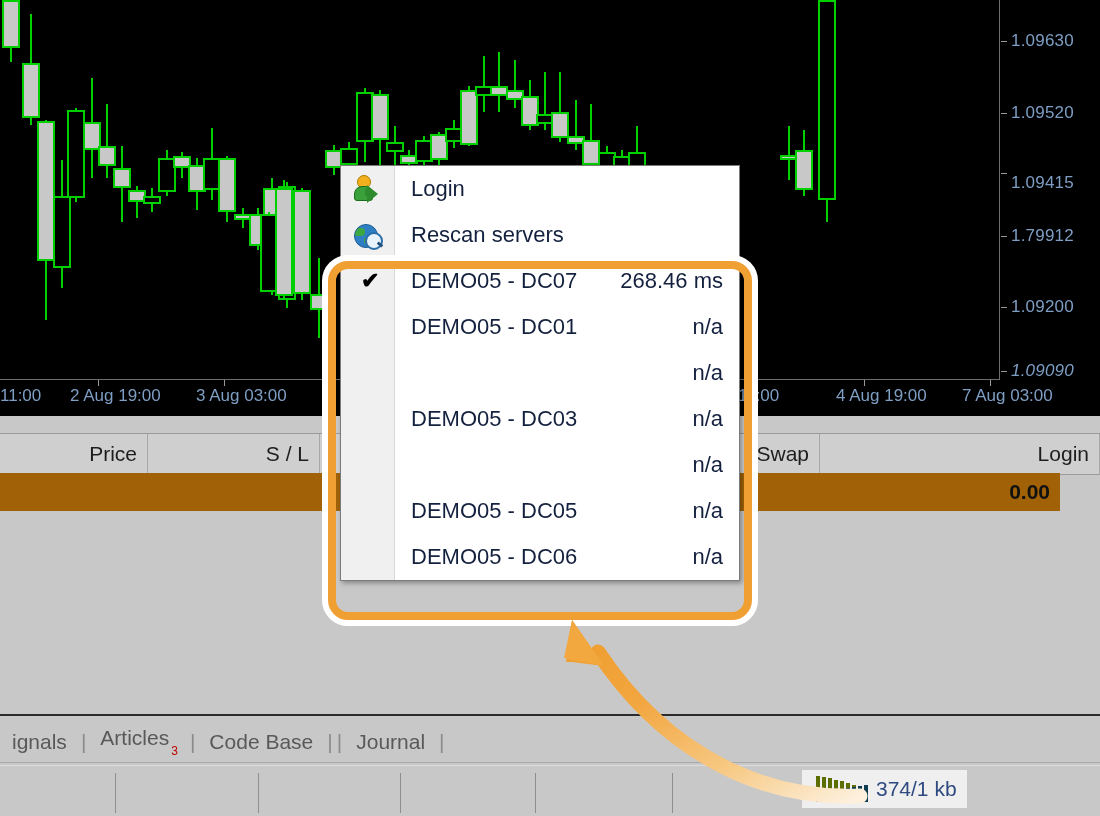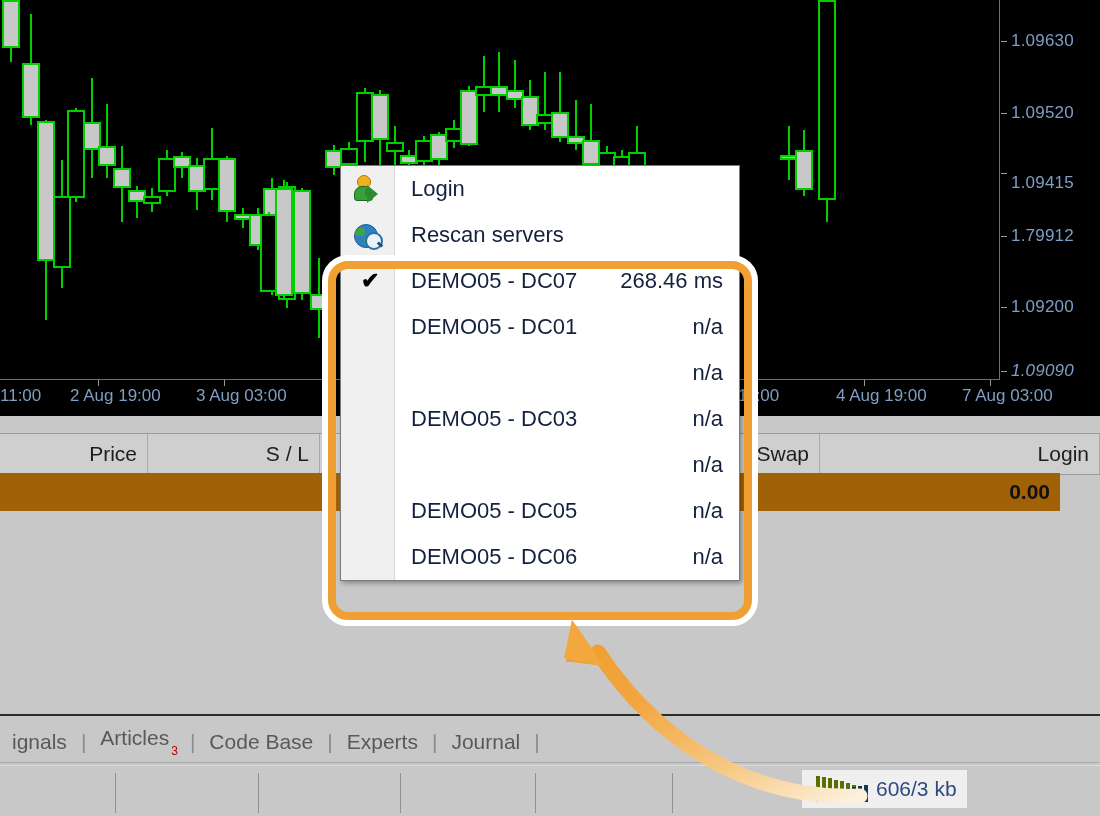--- a/index.html
+++ b/index.html
@@ -307,21 +307,20 @@
 </div>
 
 <div id="tabbar">
   <div id="tabs">
       <span class="tab"><span>ignals</span></span>
       <span class="tab-sep">|</span>
       <span class="tab"><span>Articles</span><sub class="tab-badge">3</sub></span>
       <span class="tab-sep">|</span>
       <span class="tab"><span>Code Base</span></span>
       <span class="tab-sep">|</span>
-      <span class="tab"><span>Experts</span></span>
       <span class="tab-sep">|</span>
       <span class="tab"><span>Journal</span></span>
       <span class="tab-sep">|</span>
     </div>
 </div>
 
 <div id="statusbar">
     <div class="sb-sep" style="left: 115px;"></div>
     <div class="sb-sep" style="left: 258px;"></div>
     <div class="sb-sep" style="left: 400px;"></div>
@@ -360,21 +359,21 @@
       </div>
       <div class="tb" style="left: 42px; height: 26px;">
         <div class="up" style="height: 13px;"></div>
         <div class="dn" style="height: 16px;"></div>
       </div>
       <div class="tb" style="left: 48px; height: 26px;">
         <div class="up" style="height: 9px;"></div>
         <div class="dn" style="height: 17px;"></div>
       </div>
     </div>
-  <div id="traffic-text">606/3 kb</div>
+  <div id="traffic-text">374/1 kb</div>
 </div>
 
 <div id="ctxmenu">
   <div id="ctx-gutter"></div>
 
   <div id="menu-actions">
     <div class="mitem">
       <div class="micon">
         <div class="ic-head"></div>
           <div class="ic-body"></div>

